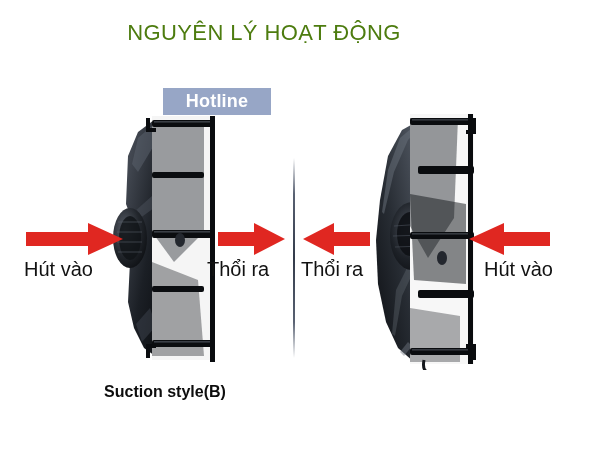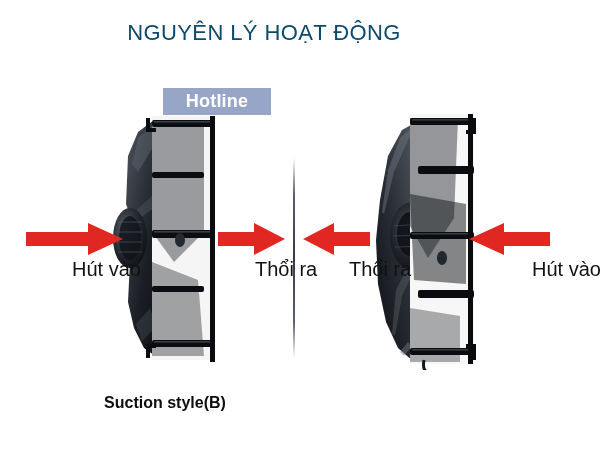--- a/index.html
+++ b/index.html
@@ -20,21 +20,21 @@
 
   
   #page-title {
     position: absolute;
     left: 0;
     top: 20px;
     width: 528px;
     text-align: center;
     font-size: 22px;
     font-weight: 400;
-    color: #0c4a6e;
+    color: #4d7c0f;
     letter-spacing: 0.4px;
   }
 
   
   #hotline-badge {
     position: absolute;
     left: 163px;
     top: 88px;
     width: 108px;
     height: 27px;
@@ -82,32 +82,30 @@
   }
   .arrow svg { display: block; }
 
   
   .dir-label {
     position: absolute;
     font-size: 20px;
     font-weight: 400;
     color: #121212;
     white-space: nowrap;
-    margin-left: 48px;
   }
 
   
   .caption {
     position: absolute;
     font-size: 16px;
     font-weight: 700;
     color: #0d0d0d;
     white-space: nowrap;
     text-align: center;
-    margin-top: 11px;
   }
 
   
   .fan {
     position: absolute;
   }
   .fan svg { display: block; }
 </style>
 </head>
 <body>

